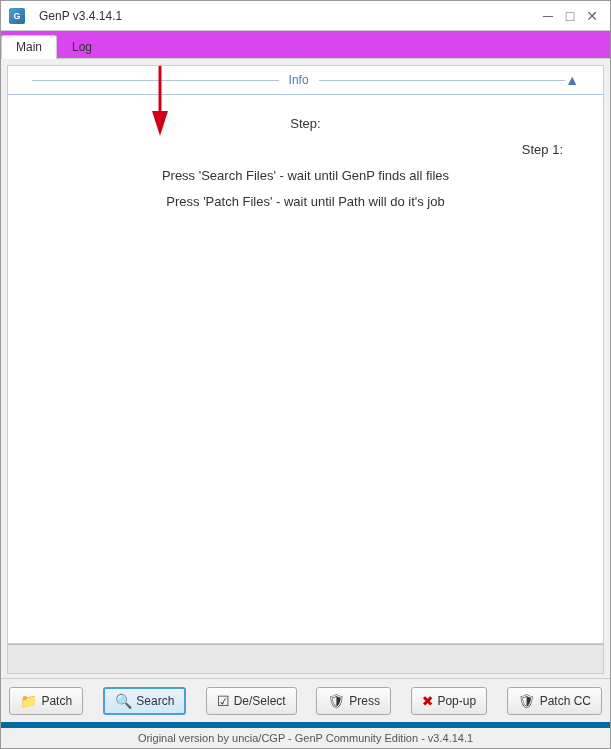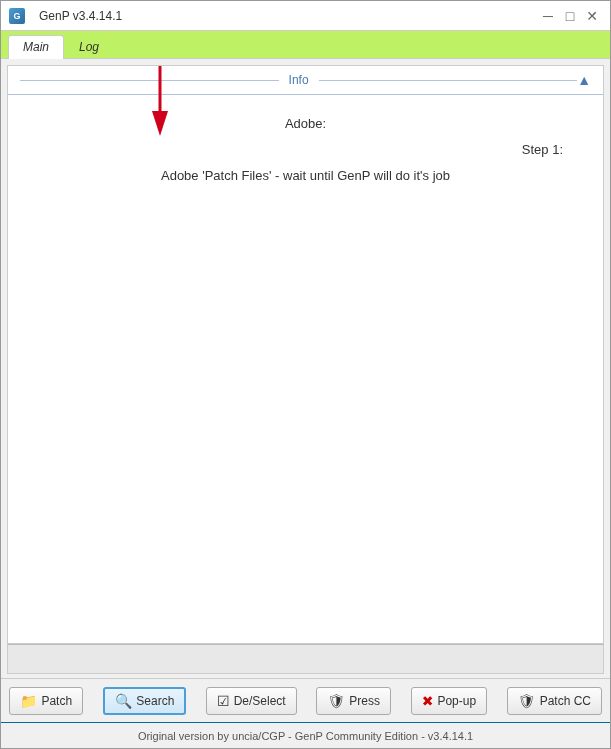--- a/index.html
+++ b/index.html
@@ -65,26 +65,25 @@
       background: transparent;
       cursor: pointer;
       display: flex;
       align-items: center;
       justify-content: center;
       font-size: 14px;
       color: #666;
       border-radius: 2px;
     }
     .tab-bar {
-      background: #bef264;
+      background: #d946ef;
       display: flex;
       border-bottom: 1px solid #ccc;
       padding-top: 4px;
-      padding-left: 7px;
-      font-style: italic;
+      padding-left: 0;
     }
     .tab {
       padding: 4px 14px;
       font-size: 12px;
       cursor: pointer;
       border: 1px solid transparent;
       border-bottom: none;
       border-radius: 3px 3px 0 0;
       color: #333;
       background: transparent;
@@ -109,21 +108,21 @@
       margin: 6px 6px 0 6px;
       overflow: auto;
       position: relative;
     }
     .info-section {
       width: 100%;
     }
     .info-header {
       display: flex;
       align-items: center;
-      padding: 6px 12px;
+      padding: 6px 24px;
       border-bottom: 1px solid #b0c4de;
       position: relative;
     }
     .info-header-line {
       flex: 1;
       height: 1px;
       background: #b0c4de;
     }
     .info-header-text {
       padding: 0 10px;
@@ -190,21 +189,21 @@
       font-size: 14px;
     }
     .footer {
       height: 26px;
       display: flex;
       align-items: center;
       justify-content: center;
       font-size: 11px;
       color: #555;
       background: #f0f0f0;
-      border-top: 1px solid #0369a1;
+      border-top: 6px solid #0369a1;
     }
     .arrow-wrapper {
       position: absolute;
       left: 150px;
       top: 60px;
       bottom: 10px;
       display: flex;
       align-items: flex-end;
       pointer-events: none;
     }
@@ -235,23 +234,24 @@
     <div class="content-area">
 
       <div class="info-section">
         <div class="info-header">
           <div class="info-header-line"></div>
           <span class="info-header-text">Info</span>
           <div class="info-header-line"></div>
           <span class="info-header-arrow">▲</span>
         </div>
         <div class="info-body">
-          <div style="text-align:center;">Adobe:</div>
+          <div style="text-align:center;">Step:</div>
           <div style="text-align:right;">Step 1:</div>
-          <div style="text-align:center;">Adobe 'Patch Files' - wait until GenP will do it's job</div>
+          <div style="text-align:center;">Press 'Search Files' - wait until GenP finds all files</div>
+          <div style="text-align:center;">Press 'Patch Files' - wait until Path will do it's job</div>
         </div>
       </div>
 
       <div class="arrow-wrapper">
         <svg class="arrow-svg" width="20" height="220" viewBox="0 0 20 220">
           <line x1="10" y1="0" x2="10" y2="190" stroke="#d0021b" stroke-width="3"></line>
           <polygon points="10,210 2,185 18,185" fill="#d0021b"></polygon>
         </svg>
       </div>
     </div>

